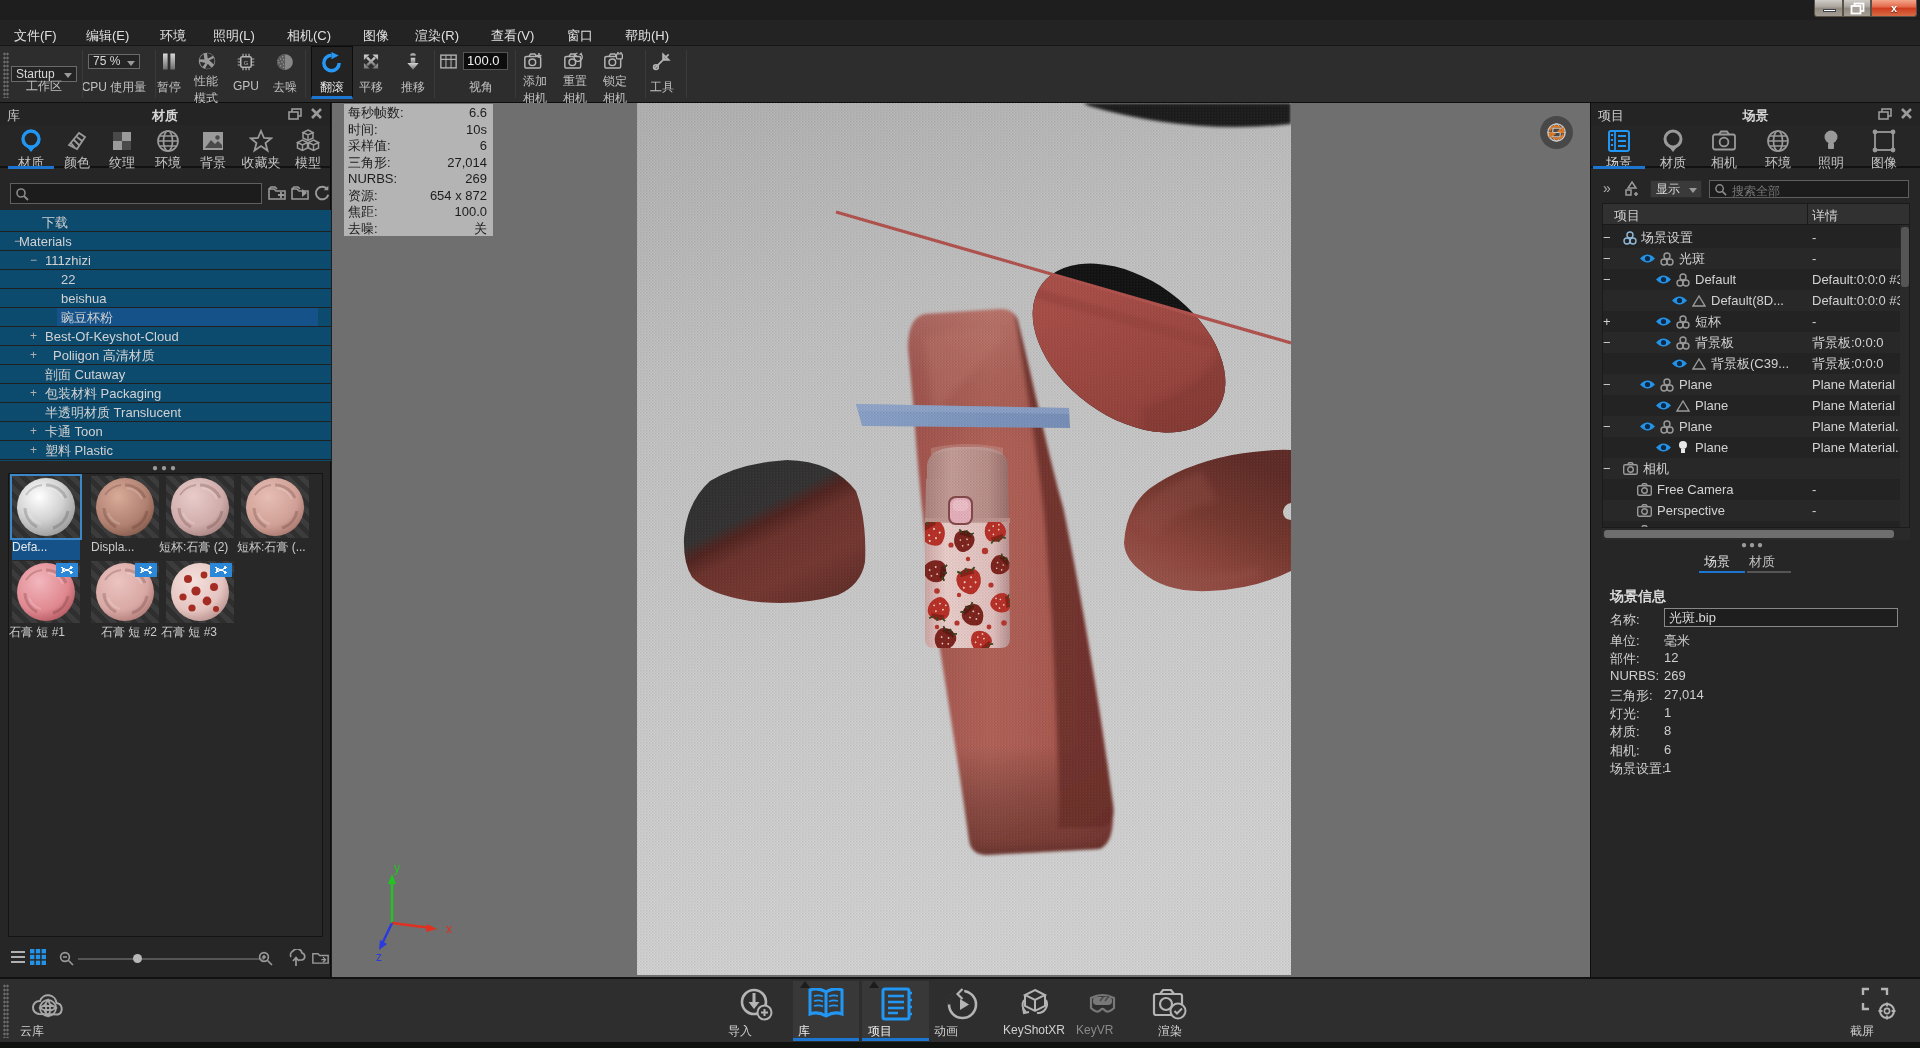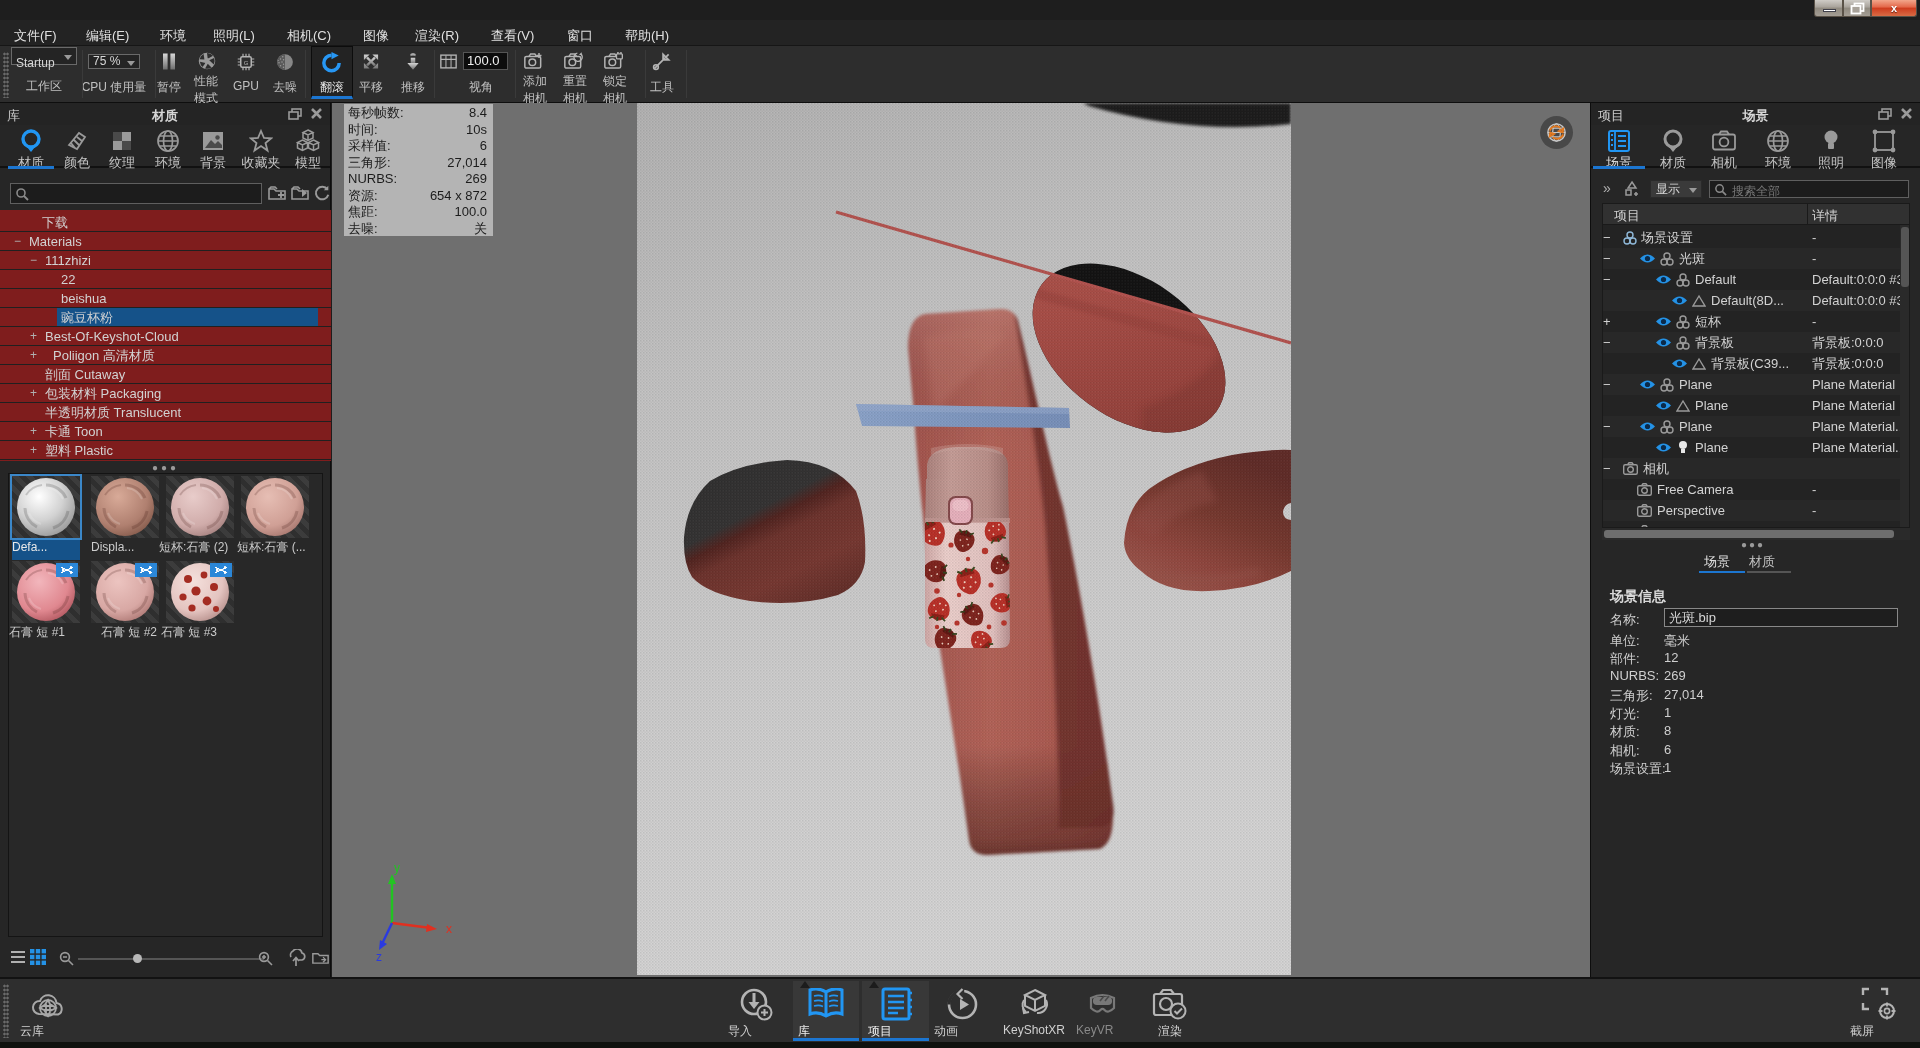--- a/index.html
+++ b/index.html
@@ -88,21 +88,21 @@
       <span style="left:287px">相机(C)</span>
       <span style="left:363px">图像</span>
       <span style="left:415px">渲染(R)</span>
       <span style="left:491px">查看(V)</span>
       <span style="left:567px">窗口</span>
       <span style="left:625px">帮助(H)</span>
 </div>
 
 <div id="toolbar">
  <div class="dotgrip" style="left:3px;top:6px;height:46px"></div>
- <div class="combo" style="left:11px;top:1px;width:66px;height:16px;padding:8px 4px;line-height:14px">Startup<span class="arr"></span></div>
+ <div class="combo" style="left:11px;top:20px;width:66px;height:16px;padding:0 4px;line-height:14px">Startup<span class="arr"></span></div>
  <div class="tlabel" style="left:12px;top:32px;width:64px">工作区</div>
  <div class="combo" style="left:88px;top:8px;width:52px;height:15px;padding:0 4px;line-height:13px">75 %<span class="arr"></span></div>
  <div class="tlabel" style="left:76px;top:33px;width:76px">CPU 使用量</div>
  <svg class="abs" style="left:161px;top:7px" width="16" height="17" viewBox="0 0 16 17">
         <defs>
           <linearGradient id="pg" x1="0" y1="0" x2="0" y2="1">
             <stop offset="0" stop-color="#d8d8d8"></stop>
             <stop offset="1" stop-color="#6e6e6e"></stop>
           </linearGradient>
         </defs>
@@ -273,27 +273,27 @@
         <path d="M14 9 v6 M11 12 h6" stroke="#9a9a9a" stroke-width="1.8"></path>
       </svg>
  <svg class="abs" style="left:290px;top:80px" width="20" height="20" viewBox="0 0 20 20">
         <path d="M2 16 V6 h5 l2 2 h9 v8 Z M2 6 L4 4 h4 l2 2" fill="none" stroke="#9a9a9a" stroke-width="1.6"></path>
         <path d="M17 10 l-5 4 v-8 Z" fill="#9a9a9a"></path>
       </svg>
  <svg class="abs" style="left:313px;top:81px" width="18" height="18" viewBox="0 0 20 20">
         <path d="M16 6 A7 7 0 1 0 17 12" fill="none" stroke="#9a9a9a" stroke-width="2.2"></path>
         <path d="M17 2 v5 h-5 Z" fill="#9a9a9a"></path>
       </svg>
- <div id="ltree" class="abs" style="left:0;top:107px;width:331px;height:251px;background:#7f1d1d">
+ <div id="ltree" class="abs" style="left:0;top:107px;width:331px;height:251px;background:#0c4a6e">
   <div class="trow" style="top:3px">
           <span style="position:absolute;left:42px">下载</span>
         </div>
   <div class="trow" style="top:22px">
           <span class="pm" style="left:14px">−</span>
-          <span style="position:absolute;left:29px">Materials</span>
+          <span style="position:absolute;left:19px">Materials</span>
         </div>
   <div class="trow" style="top:41px">
           <span class="pm" style="left:30px">−</span>
           <span style="position:absolute;left:45px">111zhizi</span>
         </div>
   <div class="trow" style="top:60px">
           <span style="position:absolute;left:61px">22</span>
         </div>
   <div class="trow" style="top:79px">
           <span style="position:absolute;left:61px">beishua</span>
@@ -665,21 +665,21 @@
   <path d="M37 68 L76 73" stroke="#e03020" stroke-width="2.4"></path>
       <path d="M82 74 L72 69 L71 77 Z" fill="#e03020"></path>
   <path d="M37 68 L27 89" stroke="#2a3ae0" stroke-width="2.4"></path>
       <path d="M24 95 L25 85 L32 89 Z" fill="#2a3ae0"></path>
   <text x="39" y="17" font-size="12" fill="#22c422" font-family="Liberation Sans">y</text>
   <text x="91" y="78" font-size="12" fill="#e03020" font-family="Liberation Sans">x</text>
   <text x="21" y="106" font-size="12" fill="#2a3ae0" font-family="Liberation Sans">z</text>
 </svg>
 
 <div id="stats" class="abs" style="left:344px;top:104px;width:149px;height:132px;background:rgba(186,186,186,0.92);font-size:13px;color:#1c1c1c;line-height:16.5px;padding:1px 6px 0 4px">
- <div><span>每秒帧数:</span><b>8.4</b></div>
+ <div><span>每秒帧数:</span><b>6.6</b></div>
  <div><span>时间:</span><b>10s</b></div>
  <div><span>采样值:</span><b>6</b></div>
  <div><span>三角形:</span><b>27,014</b></div>
  <div><span>NURBS:</span><b>269</b></div>
  <div><span>资源:</span><b>654 x 872</b></div>
  <div><span>焦距:</span><b>100.0</b></div>
  <div><span>去噪:</span><b>关</b></div>
 </div>
 
 <div class="abs" style="left:1540px;top:116px;width:33px;height:33px;border-radius:17px;background:rgba(40,40,40,0.55)">

